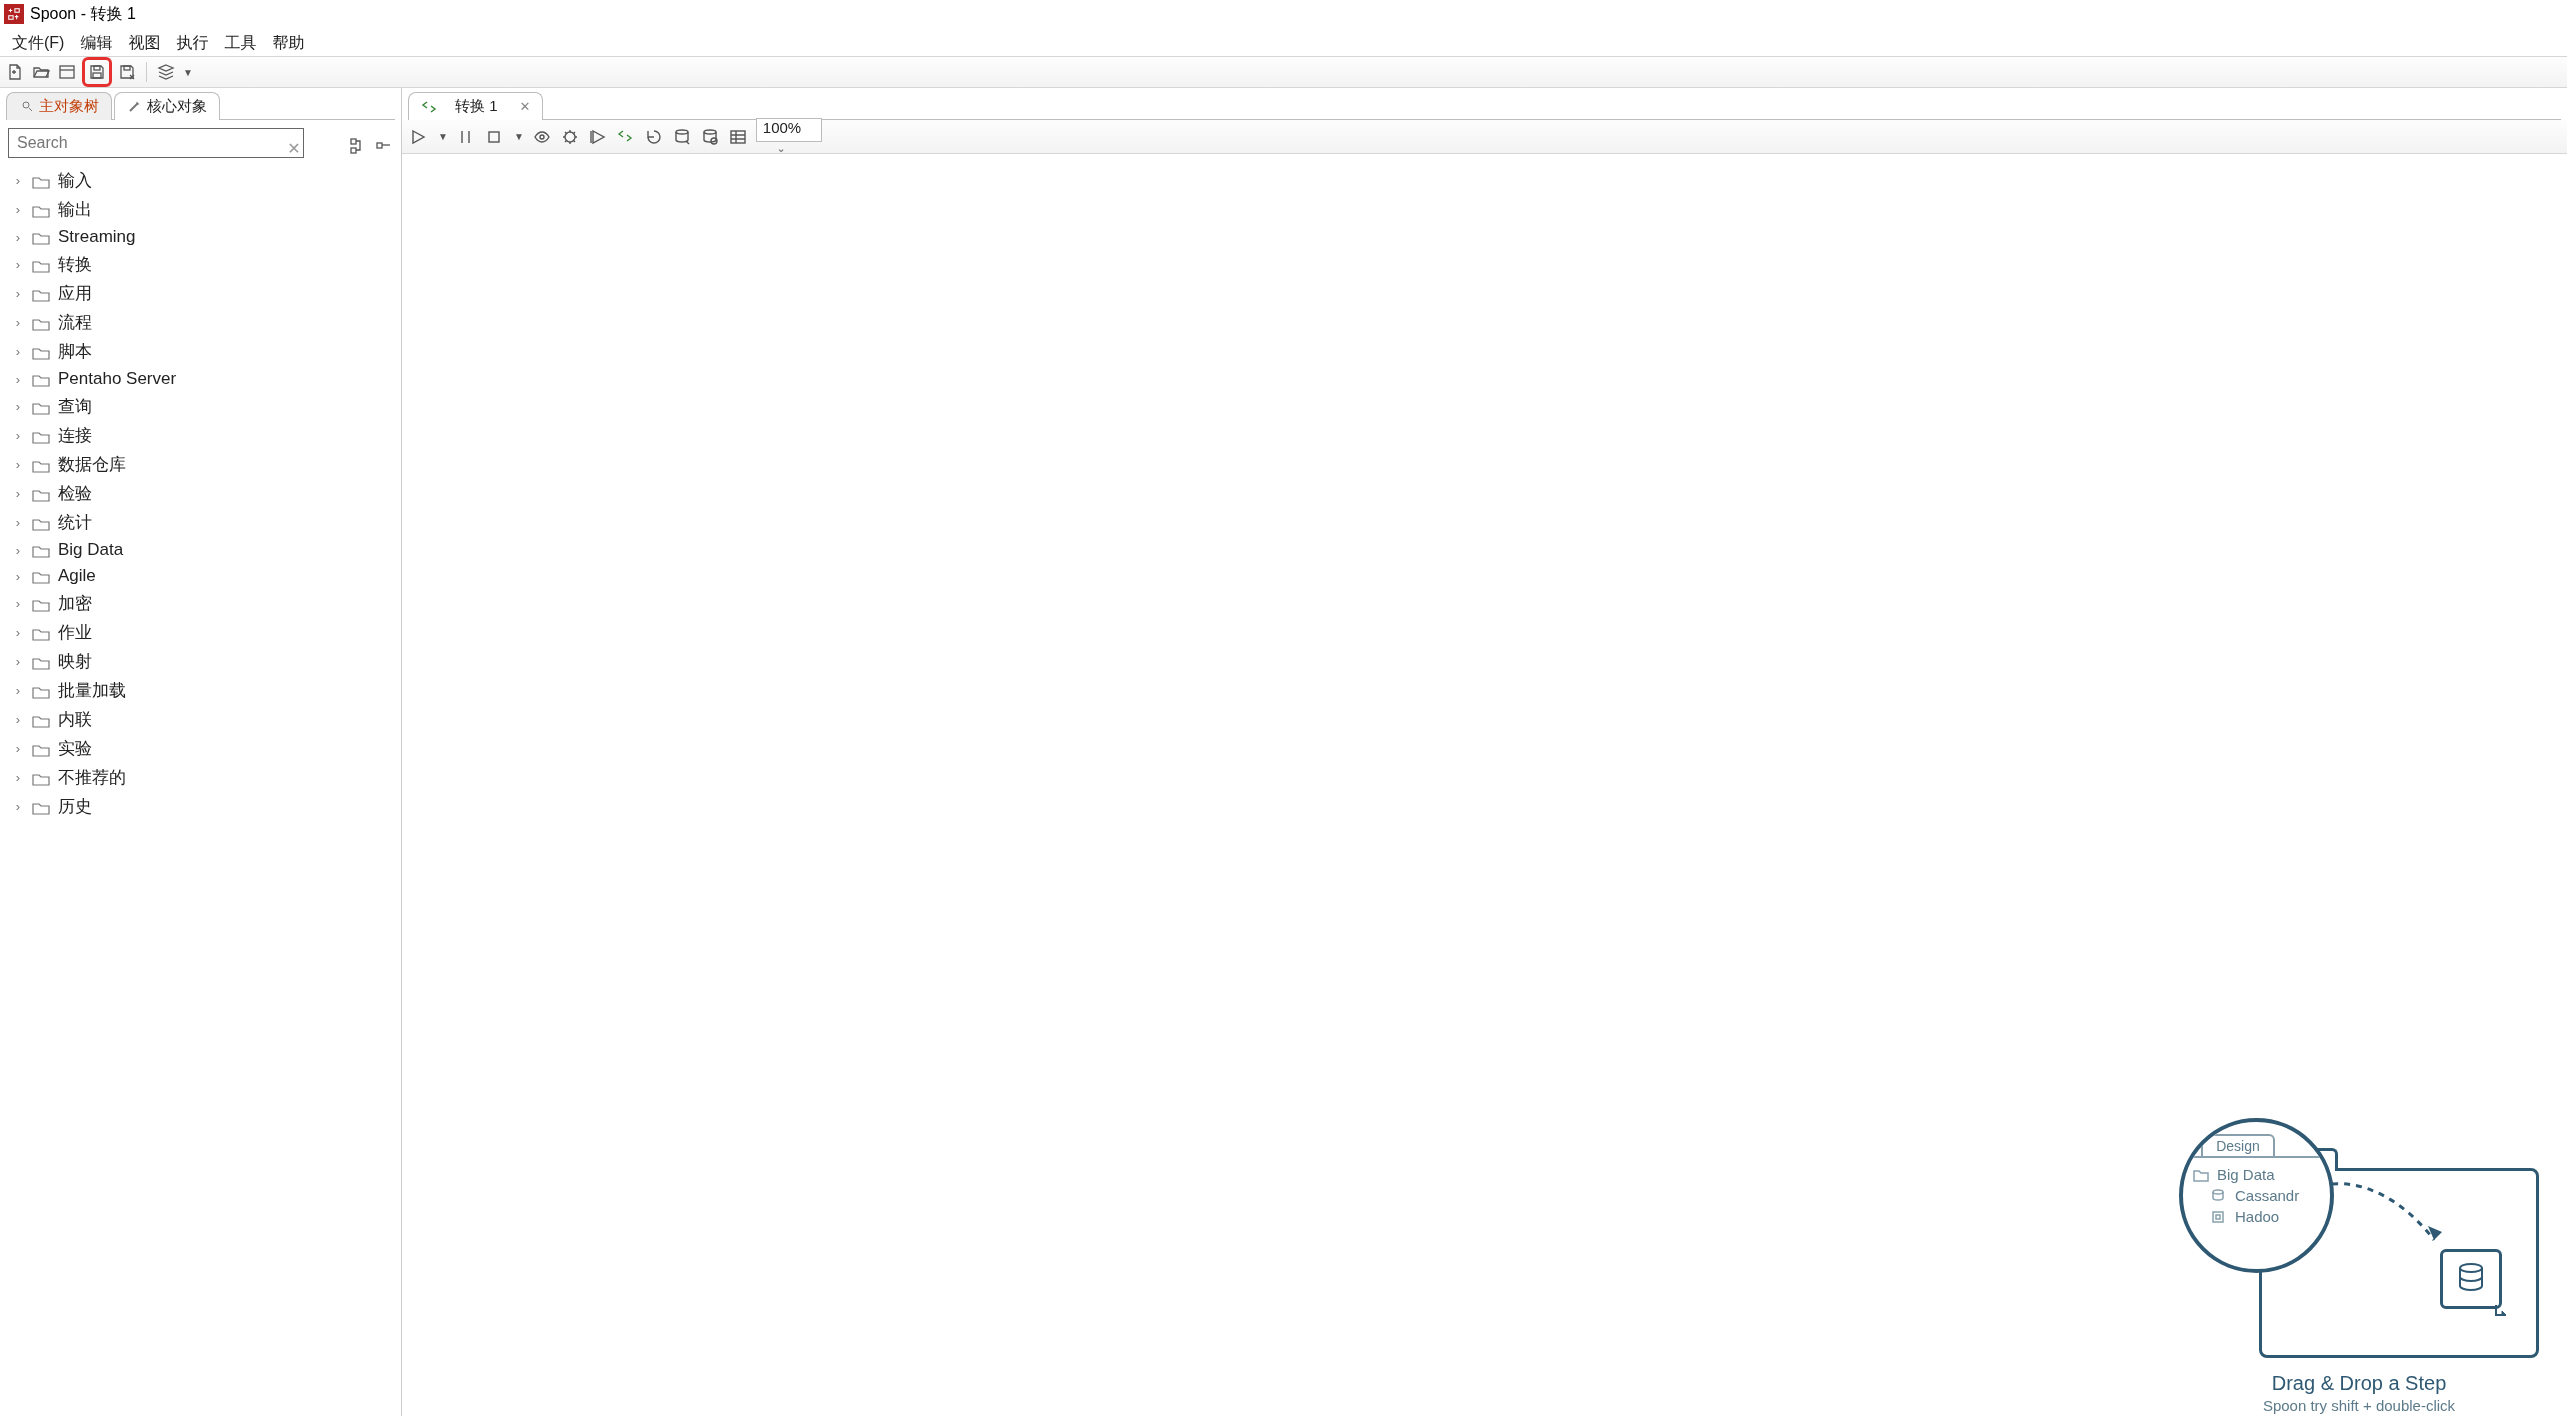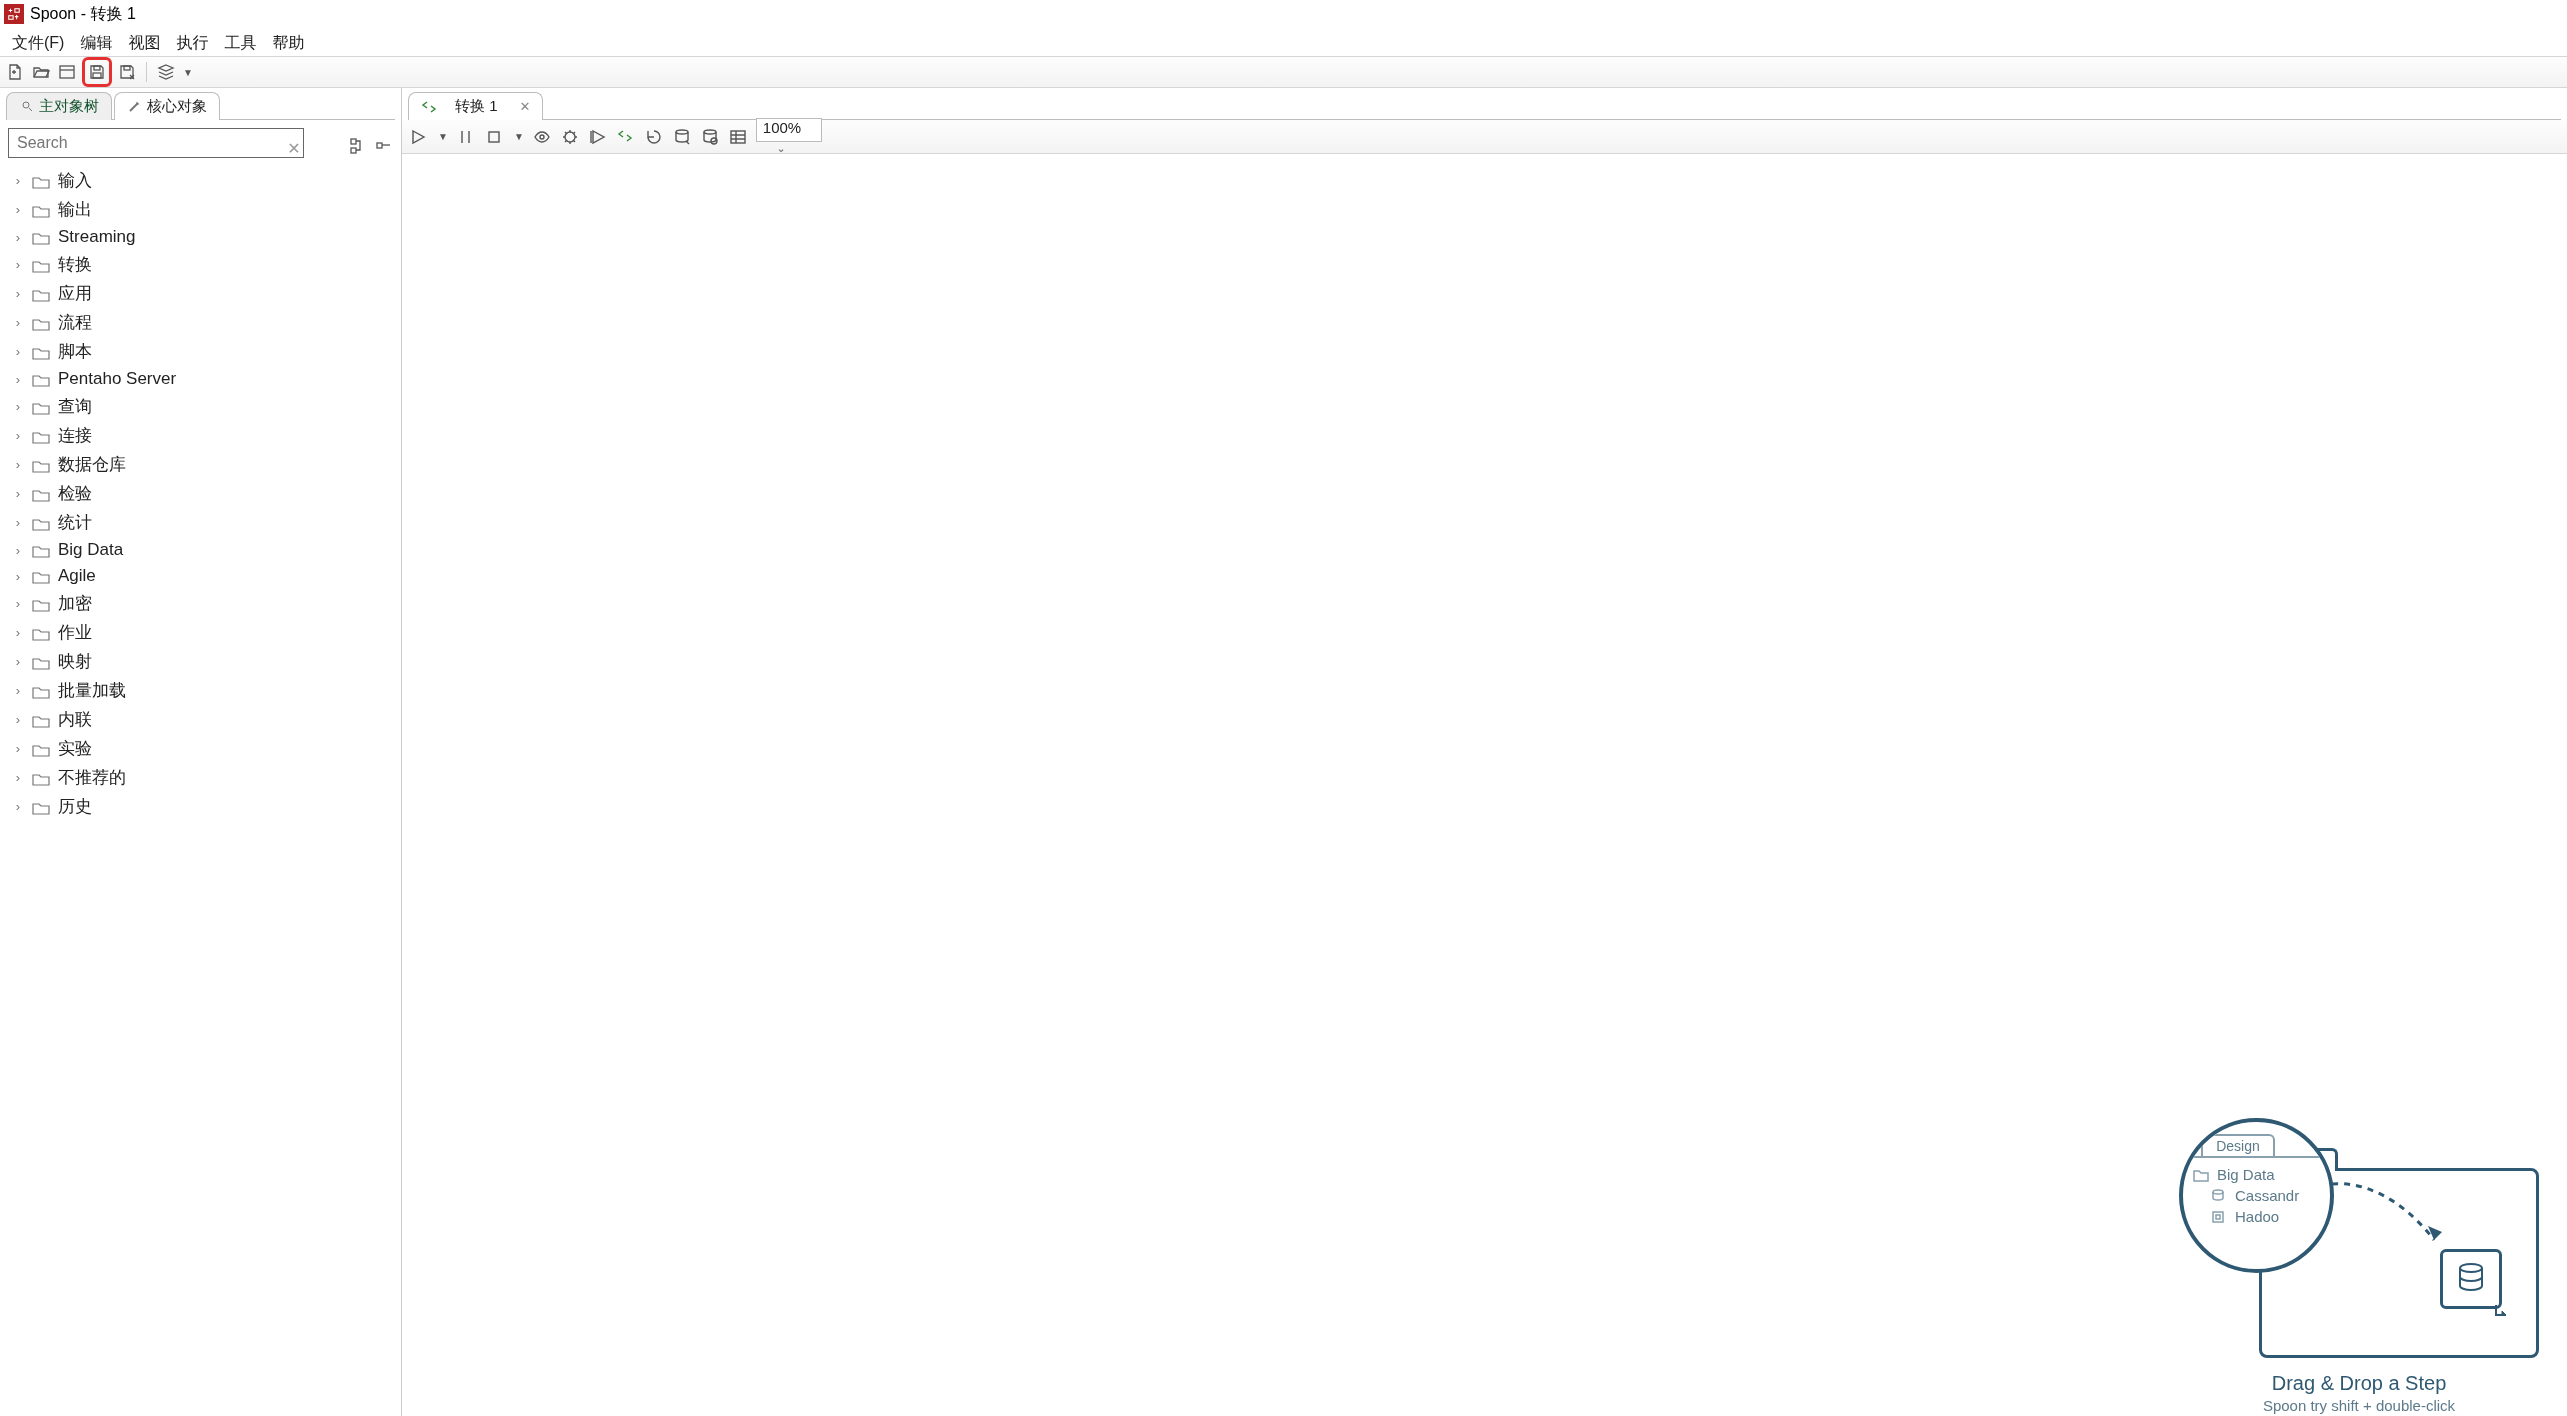--- a/index.html
+++ b/index.html
@@ -26,21 +26,21 @@
 .caret { font-size:10px; color:#555; margin-left:2px;}
 
 
 .workspace { display:flex; height: calc(100vh - 88px); }
 
 
 .side { width:402px; border-right:1px solid #ccc; display:flex; flex-direction:column; padding:4px 6px 0 6px;}
 .side-tabs-row { display:flex; align-items:flex-end; position:relative;}
 .side-tab { display:flex; align-items:center; gap:6px; padding:4px 12px; border:1px solid #bdbdbd; border-bottom:none;
   background:#fff; border-top-left-radius:8px; border-top-right-radius:8px; margin-right:2px; font-size:15px;}
-.side-tab.inactive { background:#efefef; color:#14532d;}
+.side-tab.inactive { background:#efefef; color:#c2410c;}
 .side-tab .tab-ic { width:14px; height:14px; }
 .tab-underline { position:absolute; left:0; right:0; bottom:0; height:1px; background:#bdbdbd; z-index:-1;}
 
 .search-row { display:flex; align-items:flex-end; gap:10px; margin:8px 2px 6px 2px;}
 .search-input { flex:0 0 296px; height:30px; border:1px solid #666; padding:4px 8px; font-size:16px; color:#999;}
 .clear-x { margin-left:-28px; color:#999; font-size:16px; width:16px; text-align:center;}
 .mini-icons { display:flex; gap:8px; margin-left:auto; color:#555;}
 .mini-icons svg{ width:18px; height:18px; stroke:#555; fill:none; stroke-width:1.3;}
 
 .tree { overflow:auto; flex:1; padding:2px 0 8px 4px;}

